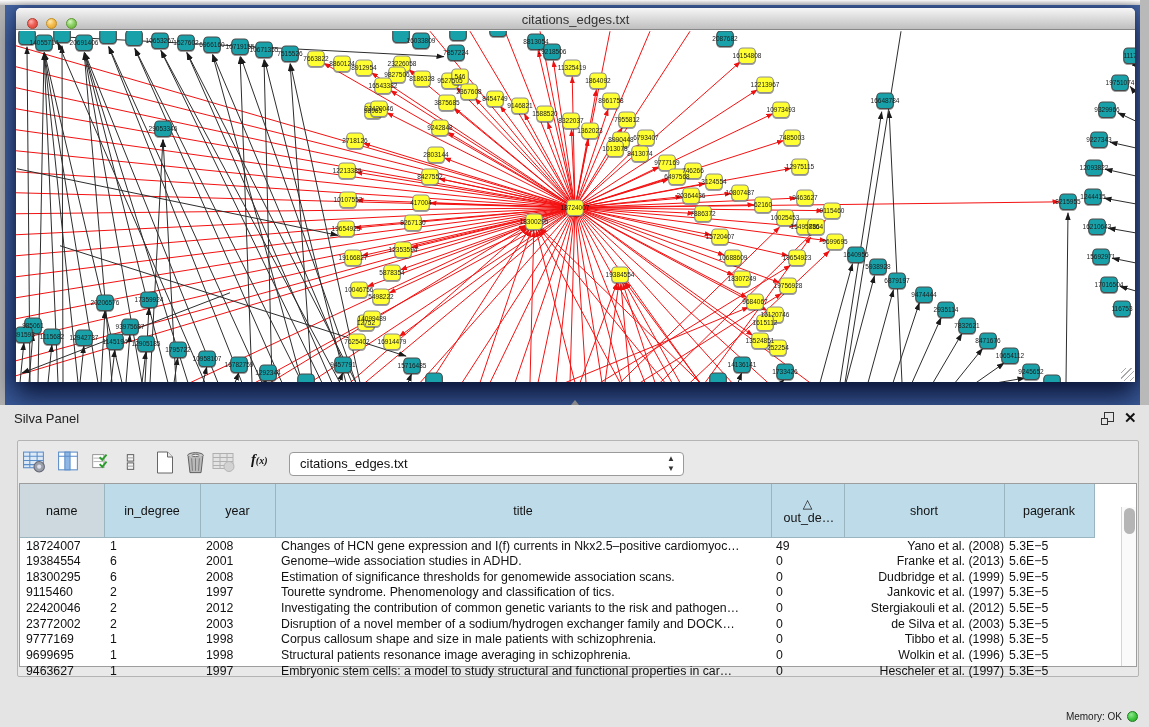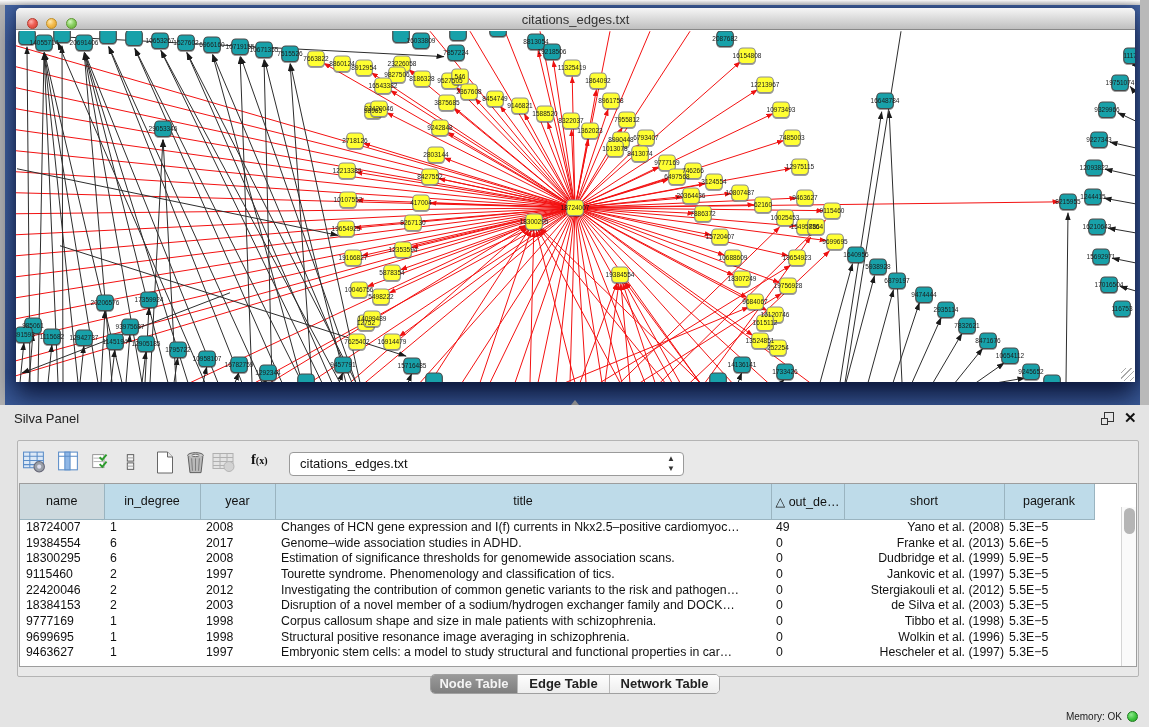--- a/index.html
+++ b/index.html
@@ -30,21 +30,21 @@
 #inner{position:absolute;left:17px;top:35px;width:1122px;height:237px;background:#e9e9e9;border:1px solid #b4b4b4;border-radius:2px}
 
 #tb{position:absolute;left:0;top:0;width:100%;height:42px}
 .ico{position:absolute;top:9px}
 #dd{position:absolute;left:271px;top:11px;width:395px;height:24px;background:#fff;border:1px solid #9a9a9a;border-radius:4px;font-size:13px;color:#111;line-height:21px;padding-left:10px}
 #dd .arr{position:absolute;right:8px;top:1px;font-size:8px;color:#333;line-height:10px}
 
 #tblbox{position:absolute;left:1px;top:42px;width:1118px;height:184px;background:#fff;border:1px solid #9d9d9d}
 table{border-collapse:collapse;width:1074px;table-layout:fixed;font-size:12px;color:#111}
 th.c1{background:#cdd9de}
-th{background:#bedbe9;border:1px solid #9ab4c0;border-top:none;font-weight:normal;font-size:12.5px;height:35px;padding:4px}
+th{background:#bedbe9;border:1px solid #9ab4c0;border-top:none;font-weight:normal;font-size:12.5px;height:23px;padding:12px}
 th:first-child{border-left:none}
 td{height:15.7px;padding:0 0 0 6px;white-space:nowrap;overflow:hidden;font-size:12.3px}
 .c1{width:84px}.c2{width:96px}.c3{width:75px}.c4{width:496px}.c5{width:73px}.c6{width:160px}.c7{width:90px}
 td.c5{padding-left:5px}td.c6{text-align:right;padding:0}td.c7{padding-left:5px}
 #vscr{position:absolute;left:1101px;top:23px;width:15px;height:159px;background:#fafafa;border-left:1px solid #d5d5d5}
 #thumb{position:absolute;left:2px;top:1px;width:11px;height:26px;background:#b5b5b5;border-radius:6px}
 
 #btns{position:absolute;left:430px;top:269px;height:20px;display:flex;border:1px solid #a0a0a0;border-radius:5px;overflow:hidden;background:#fdfdfd}
 #btns div{font-size:13px;font-weight:bold;line-height:18px;text-align:center;color:#222;background:linear-gradient(#fefefe,#ededed)}
 #btns div:nth-child(1){width:86px}#btns div:nth-child(2){width:92px}#btns div:nth-child(3){width:110px}
@@ -594,21 +594,21 @@
       <ellipse cx="12.5" cy="4.8" rx="8.5" ry="3" fill="#c9c9c9" stroke="#555"></ellipse>
       <path d="M4.5 6l2 17.5h12l2-17.5" fill="#b9b9b9" stroke="#555"></path>
       <path d="M8.3 8l .9 13.5M12.5 8v13.5M16.7 8l-.9 13.5" stroke="#777" fill="none"></path>
       <ellipse cx="12.5" cy="4.8" rx="4" ry="1.3" fill="#eee" stroke="#666"></ellipse>
     </svg>
     <svg class="ico" style="left:194px" width="24" height="24" viewBox="0 0 24 23">
       <rect x="1" y="3" width="20" height="15" fill="#e3e3e3" stroke="#b0b0b0"></rect>
       <path d="M1 7h20M1 11h20M1 15h20M8 3v15M15 3v15" stroke="#b0b0b0" fill="none"></path>
       <circle cx="17" cy="16" r="5" fill="#d2d2d2" stroke="#b5b5b5"></circle>
     </svg>
-    <div class="ico" style="left:233px;top:10px;font-size:14.5px;font-weight:bold;color:#111;font-family:'Liberation Serif',serif">f<span style="font-size:10px">(x)</span></div>
+    <div class="ico" style="left:233px;top:10px;font-size:14.5px;font-style:italic;font-weight:bold;color:#111;font-family:'Liberation Serif',serif">f<span style="font-size:10px">(x)</span></div>
     <div id="dd">citations_edges.txt<div class="arr">▲<br>▼</div></div>
   </div>
   <div id="tblbox">
     <table>
       <tbody>
               <tr>
                 <th class="c1">name</th>
                 <th class="c2">in_degree</th>
                 <th class="c3">year</th>
                 <th class="c4">title</th>
@@ -621,21 +621,21 @@
                 <td class="c2">1</td>
                 <td class="c3">2008</td>
                 <td class="c4">Changes of HCN gene expression and I(f) currents in Nkx2.5–positive cardiomyoc…</td>
                 <td class="c5">49</td>
                 <td class="c6">Yano et al. (2008)</td>
                 <td class="c7">5.3E−5</td>
               </tr>
 <tr>
                 <td class="c1">19384554</td>
                 <td class="c2">6</td>
-                <td class="c3">2017</td>
+                <td class="c3">2001</td>
                 <td class="c4">Genome–wide association studies in ADHD.</td>
                 <td class="c5">0</td>
                 <td class="c6">Franke et al. (2013)</td>
                 <td class="c7">5.6E−5</td>
               </tr>
 <tr>
                 <td class="c1">18300295</td>
                 <td class="c2">6</td>
                 <td class="c3">2008</td>
                 <td class="c4">Estimation of significance thresholds for genomewide association scans.</td>
@@ -655,62 +655,57 @@
 <tr>
                 <td class="c1">22420046</td>
                 <td class="c2">2</td>
                 <td class="c3">2012</td>
                 <td class="c4">Investigating the contribution of common genetic variants to the risk and pathogen…</td>
                 <td class="c5">0</td>
                 <td class="c6">Stergiakouli et al. (2012)</td>
                 <td class="c7">5.5E−5</td>
               </tr>
 <tr>
-                <td class="c1">18384153</td>
+                <td class="c1">23772002</td>
                 <td class="c2">2</td>
                 <td class="c3">2003</td>
                 <td class="c4">Disruption of a novel member of a sodium/hydrogen exchanger family and DOCK…</td>
                 <td class="c5">0</td>
                 <td class="c6">de Silva et al. (2003)</td>
                 <td class="c7">5.3E−5</td>
               </tr>
 <tr>
                 <td class="c1">9777169</td>
                 <td class="c2">1</td>
                 <td class="c3">1998</td>
                 <td class="c4">Corpus callosum shape and size in male patients with schizophrenia.</td>
                 <td class="c5">0</td>
                 <td class="c6">Tibbo et al. (1998)</td>
                 <td class="c7">5.3E−5</td>
               </tr>
 <tr>
                 <td class="c1">9699695</td>
                 <td class="c2">1</td>
                 <td class="c3">1998</td>
-                <td class="c4">Structural positive resonance image averaging in schizophrenia.</td>
+                <td class="c4">Structural patients resonance image averaging in schizophrenia.</td>
                 <td class="c5">0</td>
                 <td class="c6">Wolkin et al. (1996)</td>
                 <td class="c7">5.3E−5</td>
               </tr>
 <tr>
                 <td class="c1">9463627</td>
                 <td class="c2">1</td>
                 <td class="c3">1997</td>
                 <td class="c4">Embryonic stem cells: a model to study structural and functional properties in car…</td>
                 <td class="c5">0</td>
                 <td class="c6">Hescheler et al. (1997)</td>
                 <td class="c7">5.3E−5</td>
               </tr>
     </tbody>
           </table>
     <div id="vscr">
             <div id="thumb"></div>
           </div>
   </div>
  </div>
- <div id="btns">
-        <div class="sel">Node Table</div>
-        <div>Edge Table</div>
-        <div>Network Table</div>
-      </div>
  <div id="mem">Memory: OK</div>
       <div id="gdot"></div>
 </div>
 </div>
 </body></html>

